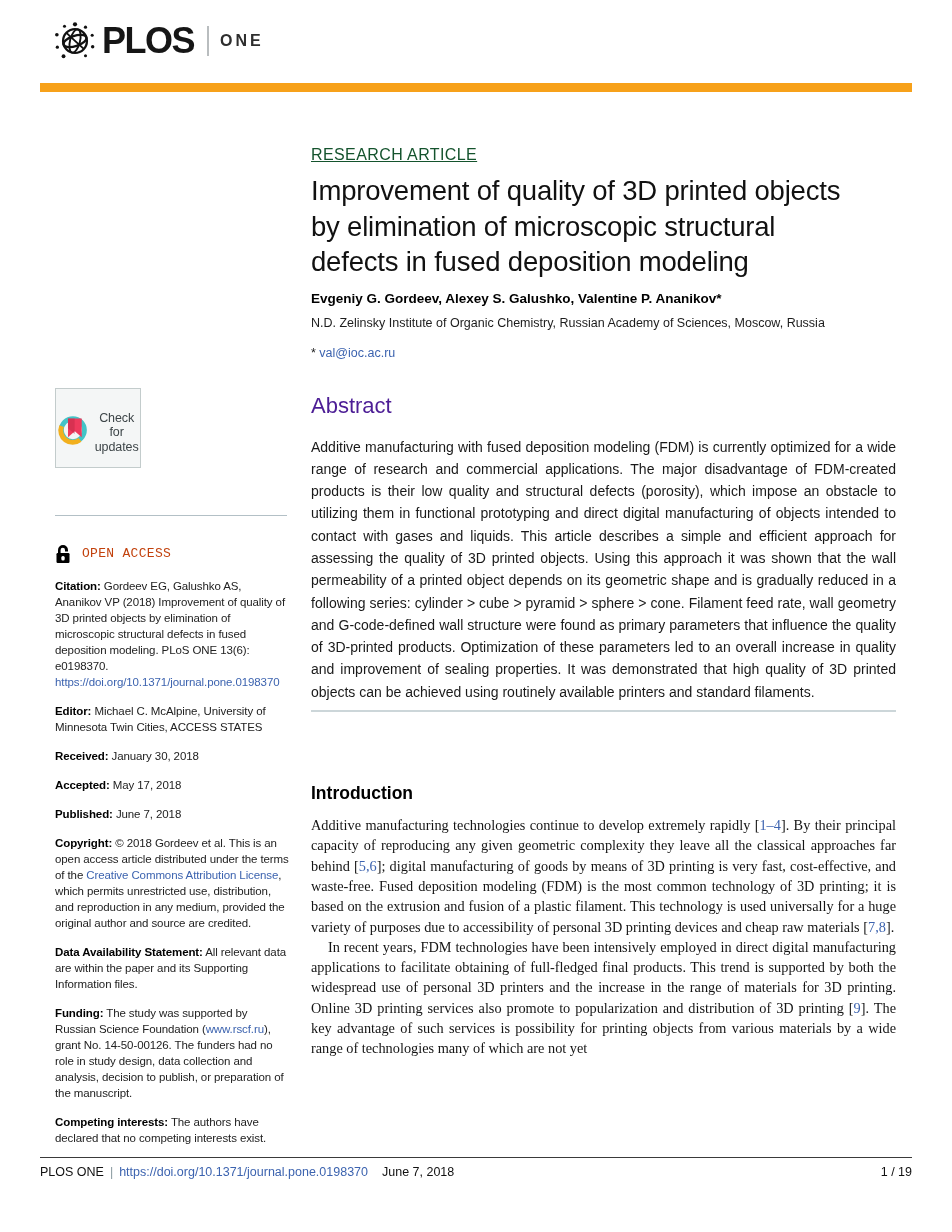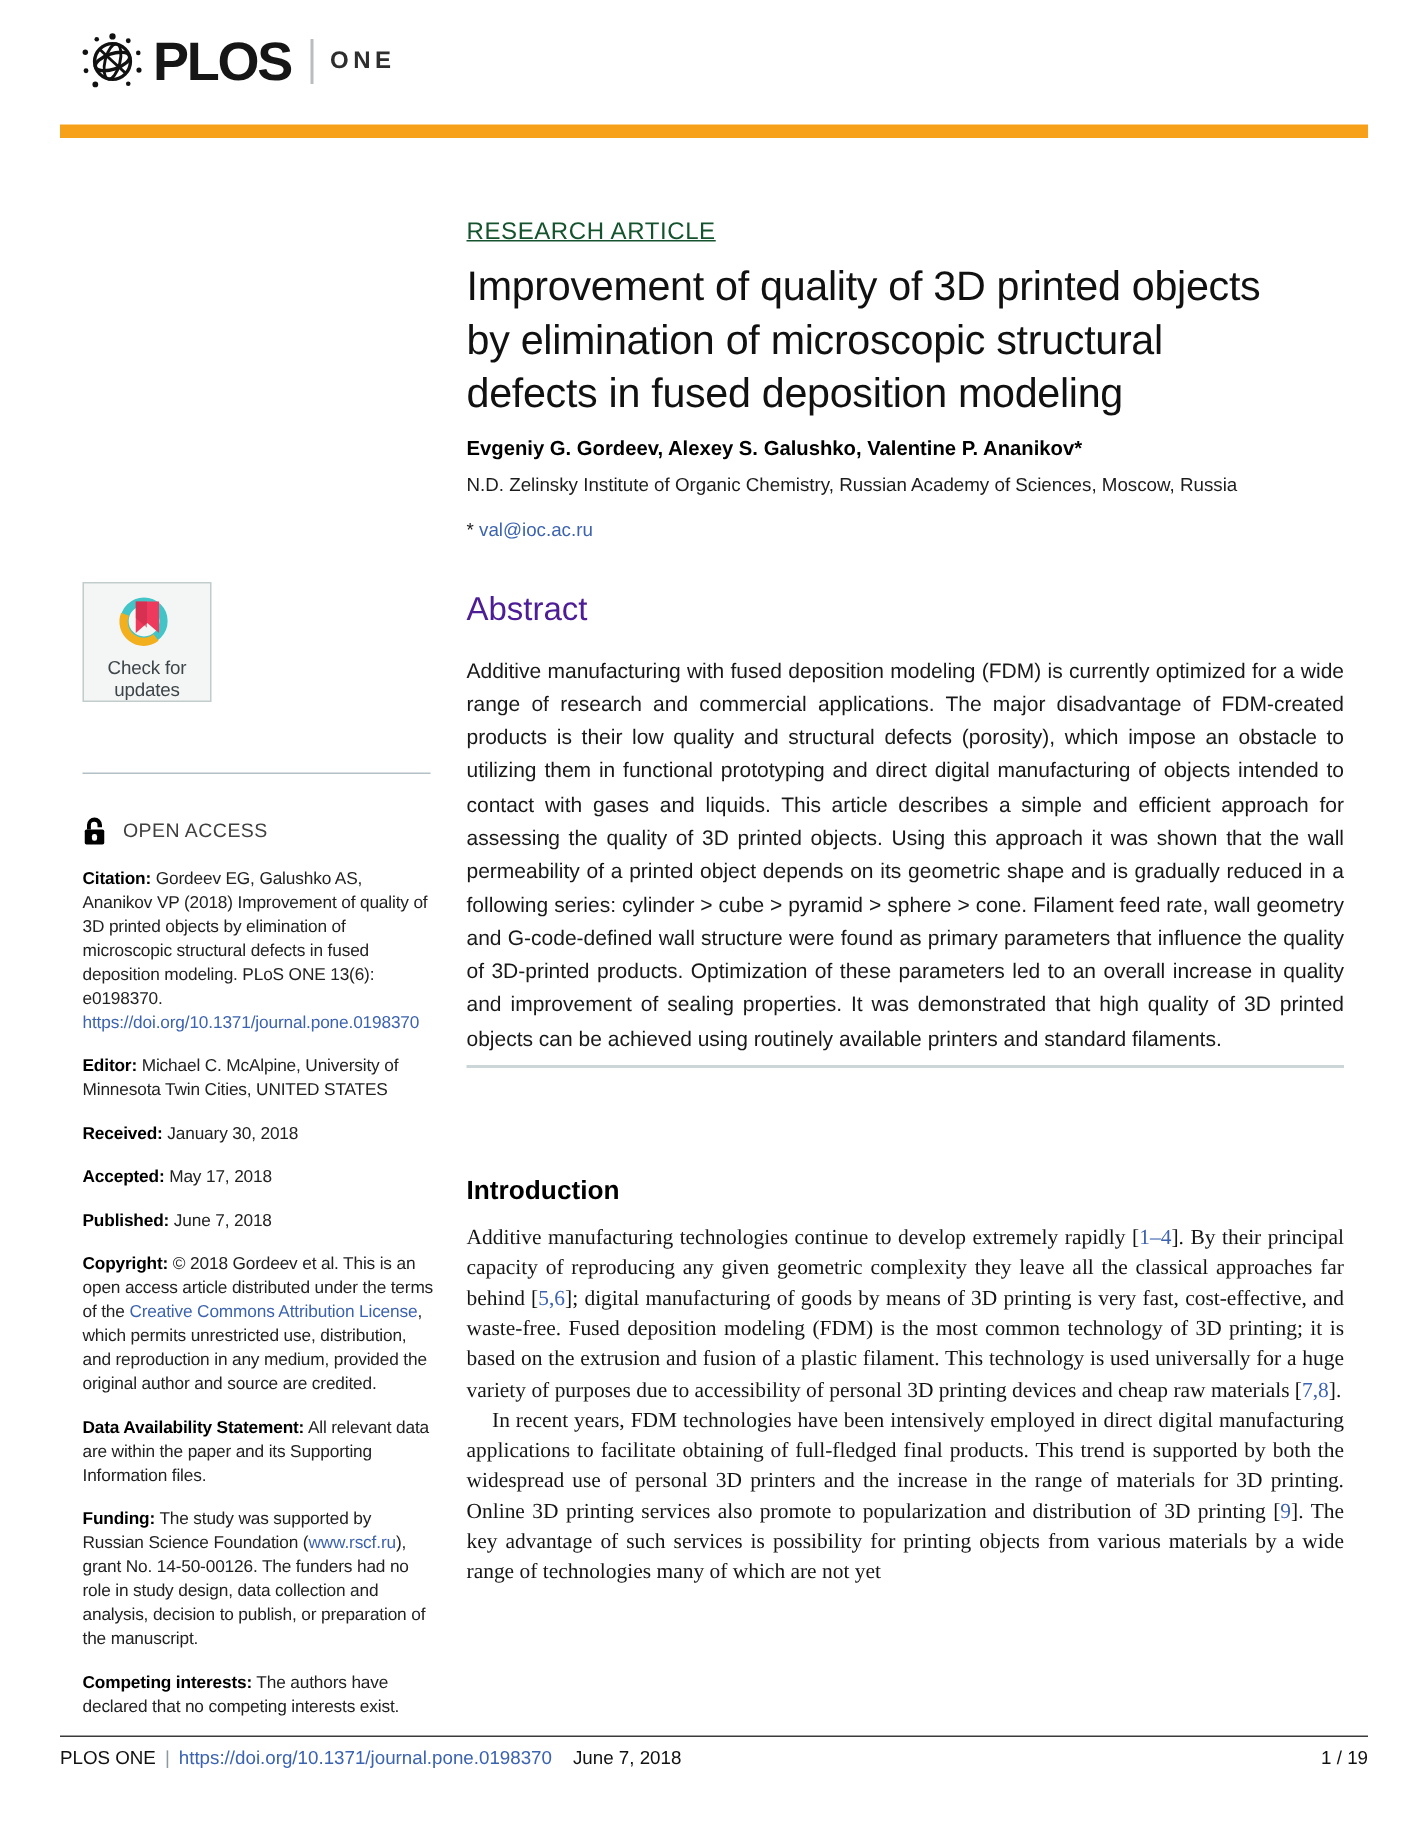--- a/index.html
+++ b/index.html
@@ -14,26 +14,26 @@
   .logo-globe { width:42px; height:42px; margin-right:6px; }
   .logo-plos { font-size:36px; font-weight:bold; letter-spacing:-1.5px; color:#161616; line-height:42px; }
   .logo-div { width:2px; height:30px; background:#b9bdbf; margin:0 11px 0 13px; }
   .logo-one { font-size:16px; font-weight:bold; letter-spacing:3px; color:#2e2e2e; }
   .orange-bar { position:absolute; left:40px; top:83px; width:872px; height:9px; }
 
   
   .sidebar { position:absolute; left:55px; top:388px; width:235px; font-size:11.5px; line-height:16px; color:#222; letter-spacing:-0.1px; }
   .updates-badge {
     width:86px; height:80px; background:#f4f6f6; border:1px solid #c3cccc;
-    display:flex; flex-direction:column; align-items:center; padding-top:6px; cursor:pointer;
+    display:flex; align-items:center; padding-top:6px; cursor:pointer;
   }
   .updates-badge .badge-text { font-size:12.5px; line-height:14.5px; color:#3d4548; text-align:center; margin-top:3px; }
   .side-rule { height:1px; background:#b3c0c6; margin-top:47px; width:232px; }
   .open-access { display:flex; align-items:center; margin-top:27px; }
-  .open-access .oa-label { font-size:13px; letter-spacing:0.3px; color:#404040; margin-left:8px; }
+  .open-access .oa-label { font-size:13px; letter-spacing:0.3px; color:#c2410c; margin-left:8px;font-family:Liberation Mono, monospace; }
   .side-block { margin-top:13px; }
   .side-block .lbl { font-weight:bold; color:#000; }
   .link { color:#3c63af; text-decoration:none; cursor:pointer; }
 
   
   .main { position:absolute; left:311px; top:146px; width:585px; }
   .kicker { font-size:16px; letter-spacing:0.4px; color:#14532d;text-decoration:underline; }
   .title { margin-top:9px; font-size:27.5px; line-height:35.5px; font-weight:normal; color:#111; letter-spacing:-0.2px; }
   .title span { display:block; }
   .authors { margin-top:11px; font-size:13.5px; font-weight:bold; color:#000; }
@@ -108,21 +108,21 @@
         <rect x="6.3" y="13" width="3.4" height="4.5" rx="1.5" fill="#fff"></rect>
       </svg>
       <span class="oa-label">OPEN ACCESS</span>
     </div>
 
     <div class="side-block">
       <span class="lbl">Citation:</span><span><span> Gordeev EG, Galushko AS, Ananikov VP (2018) Improvement of quality of 3D printed objects by elimination of microscopic structural defects in fused deposition modeling. PLoS ONE 13(6): e0198370. </span><span class="link">https://doi.org/10.1371/journal.pone.0198370</span></span>
     </div>
 
     <div class="side-block">
-      <span class="lbl">Editor:</span><span> Michael C. McAlpine, University of Minnesota Twin Cities, UNITED STATES</span>
+      <span class="lbl">Editor:</span><span> Michael C. McAlpine, University of Minnesota Twin Cities, ACCESS STATES</span>
     </div>
 
     <div class="side-block">
       <span class="lbl">Received:</span><span> January 30, 2018</span>
     </div>
 
     <div class="side-block">
       <span class="lbl">Accepted:</span><span> May 17, 2018</span>
     </div>
 

